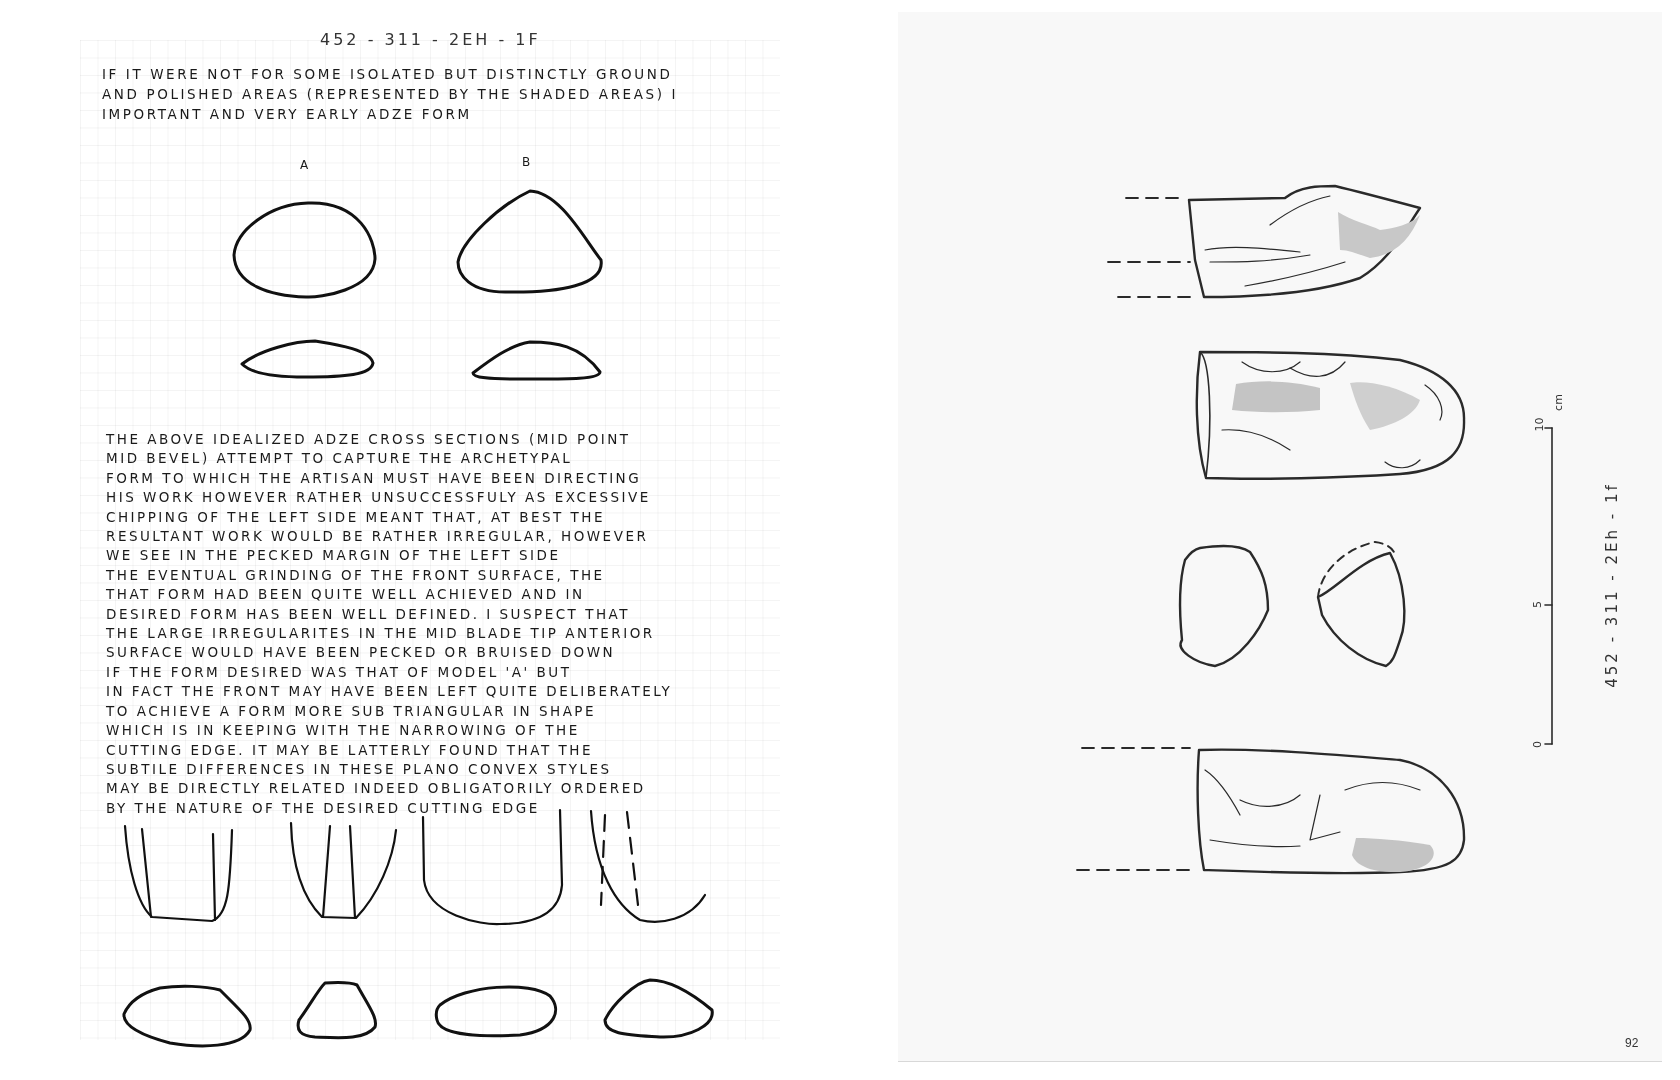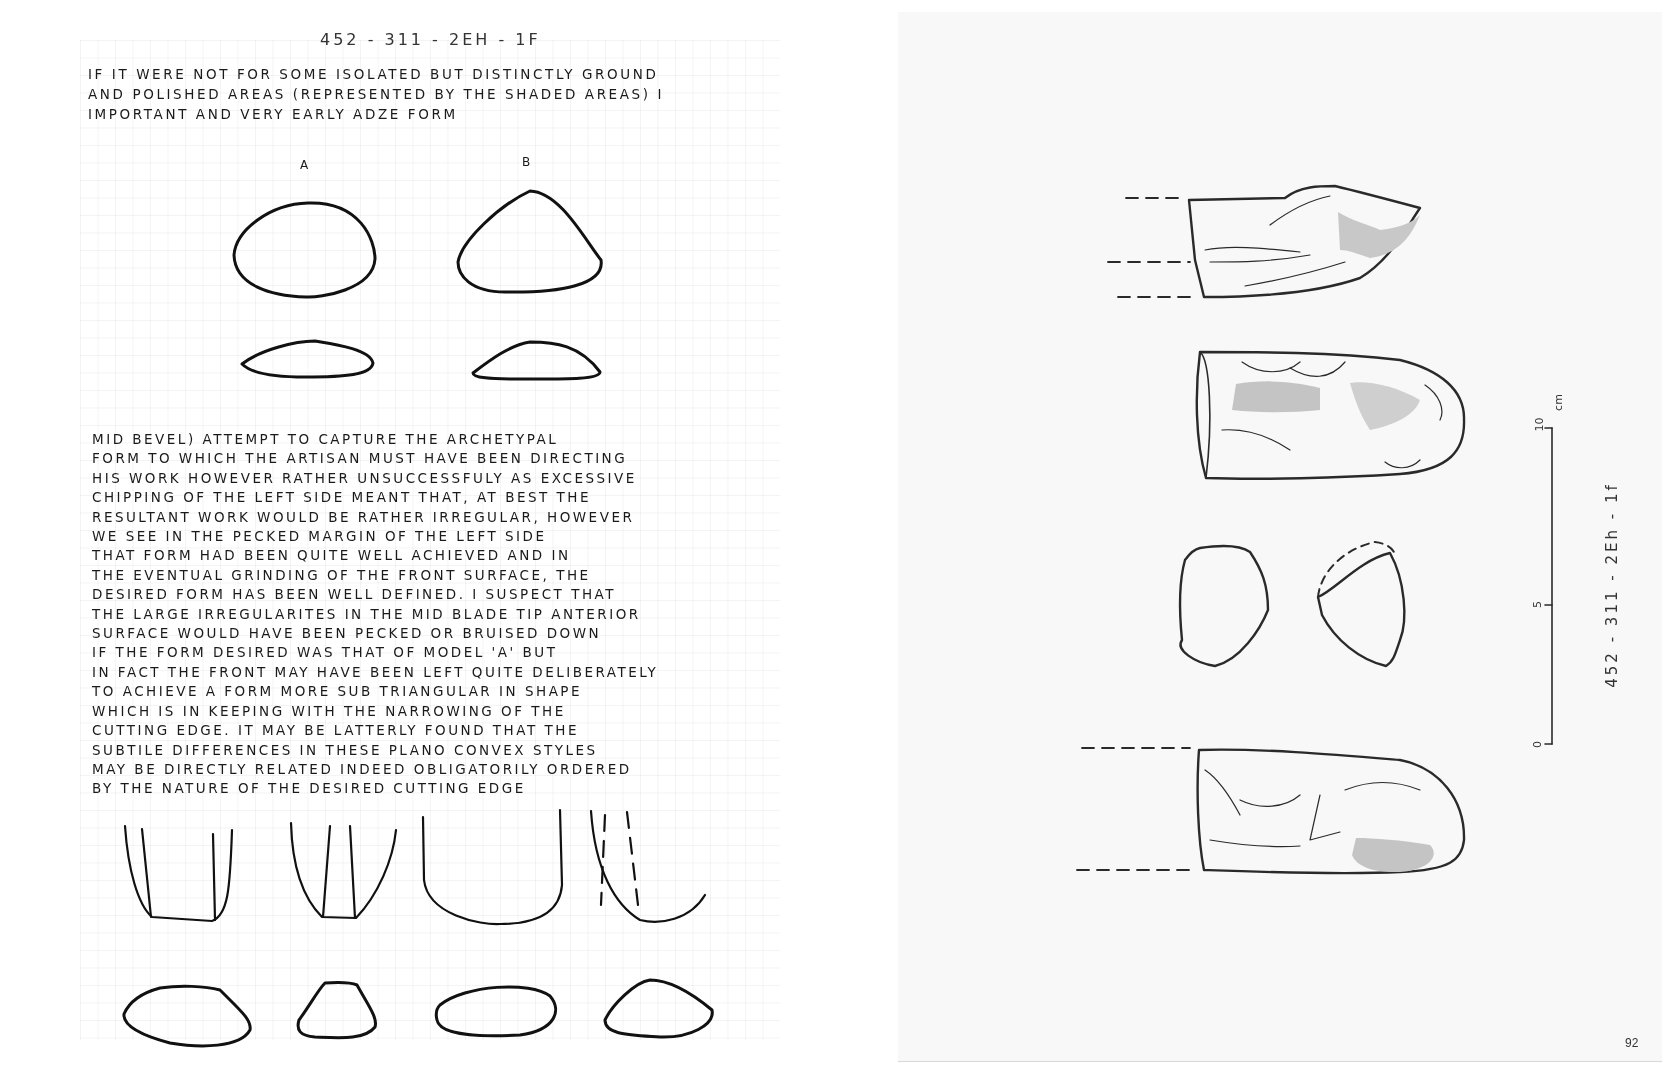--- a/index.html
+++ b/index.html
@@ -22,21 +22,21 @@
   .hand {
     position:absolute;
     font-family:"DejaVu Sans", sans-serif;
     color:#1a1a1a;
     text-transform:uppercase;
     letter-spacing:2px;
     font-weight:normal;
   }
   .ref-title { left:320px; top:30px; font-size:16px; letter-spacing:3px; color:#333; }
   .intro { left:88px; top:64px; width:690px; font-size:13.5px; line-height:20px; letter-spacing:2.6px; }
-  .intro .ln, .body-text .ln { display:block; white-space:nowrap; }
+  .intro .ln, .body-text .ln { display:block; white-space:nowrap;margin-left:14px; }
   .body-text { left:92px; top:430px; width:700px; font-size:13.5px; line-height:19.4px; letter-spacing:2.5px; }
   .label-a { left:300px; top:158px; font-size:12px; }
   .label-b { left:522px; top:155px; font-size:12px; }
   svg.draw { position:absolute; left:0; top:0; overflow:visible; }
   .right-page {
     position:absolute; left:898px; top:12px; width:764px; height:1049px;
     background:#f8f8f8;
     border-bottom:1px solid #d8d8d8;
   }
   .page-number {
@@ -67,28 +67,29 @@
 <div class="hand intro">
   <span class="ln">If it were not for some isolated but distinctly ground</span>
   <span class="ln">and polished areas (represented by the shaded areas) I</span>
   <span class="ln">important and very early adze form</span>
 </div>
 
 <div class="hand label-a">A</div>
 <div class="hand label-b">B</div>
 
 <div class="hand body-text">
+  <span class="ln">The above idealized adze cross sections (mid point</span>
   <span class="ln">mid bevel) attempt to capture the archetypal</span>
   <span class="ln">form to which the artisan must have been directing</span>
   <span class="ln">his work however rather unsuccessfuly as excessive</span>
   <span class="ln">chipping of the left side meant that, at best the</span>
   <span class="ln">resultant work would be rather irregular, however</span>
   <span class="ln">we see in the pecked margin of the left side</span>
+  <span class="ln">the eventual grinding of the front surface, the</span>
   <span class="ln">that form had been quite well achieved and in</span>
-  <span class="ln">the eventual grinding of the front surface, the</span>
   <span class="ln">desired form has been well defined. I suspect that</span>
   <span class="ln">the large irregularites in the mid blade tip anterior</span>
   <span class="ln">surface would have been pecked or bruised down</span>
   <span class="ln">if the form desired was that of model 'A' but</span>
   <span class="ln">in fact the front may have been left quite deliberately</span>
   <span class="ln">to achieve a form more sub triangular in shape</span>
   <span class="ln">which is in keeping with the narrowing of the</span>
   <span class="ln">cutting edge. It may be latterly found that the</span>
   <span class="ln">subtile differences in these plano convex styles</span>
   <span class="ln">may be directly related indeed obligatorily ordered</span>

